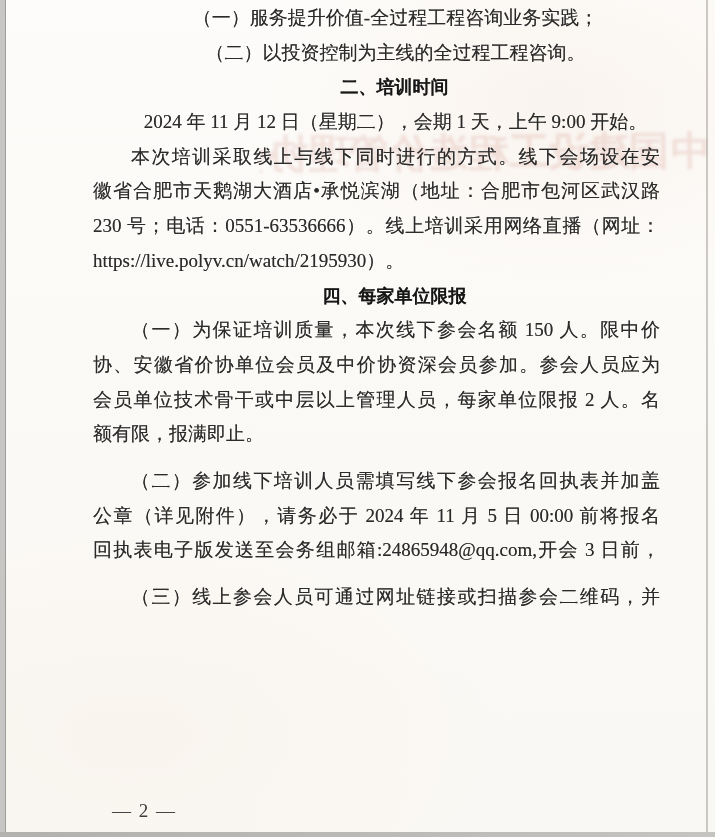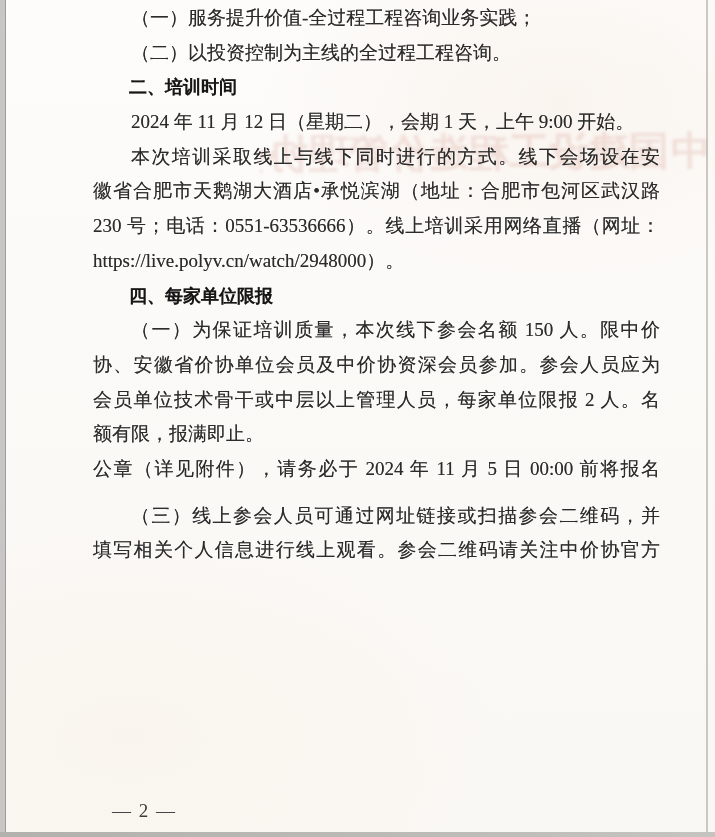--- a/index.html
+++ b/index.html
@@ -15,21 +15,21 @@
       radial-gradient(ellipse 520px 300px at 18% 88%, rgba(248,241,231,0.5), rgba(248,241,231,0) 70%),
       linear-gradient(180deg, #fdfcfa 0%, #fbf9f6 55%, #faf8f4 100%);
   }
   
   .content {
     position: absolute; left: 93px; top: 1px; width: 567px;
     font-size: 19px; line-height: 34.7px; color: #2b2b2b;
     text-shadow: 0 0 0.4px rgba(40,40,40,0.55);
   }
   .line { height: 34.7px; white-space: nowrap; }
-  .line.indent { text-indent: 2em; }
+  .line.indent { text-indent: 2em; text-align: center; }
   .line.fill { text-align: justify; text-align-last: justify; font-family: Liberation Serif, serif; }
   .line.heading {
     font-family: "Liberation Sans", "DejaVu Sans", sans-serif;
     font-weight: 700; color: #161616; font-size: 18px;
   }
   .line.gap-before { margin-top: 12px; }
   
   .bleed {
     position: absolute; top: 129px; left: 260px; width: 448px; height: 48px;
     font-family: "Liberation Sans", "DejaVu Sans", sans-serif;
@@ -60,29 +60,30 @@
   <div class="bleed">中国建设工程造价管理协会</div>
 
   <div class="content">
       <div class="line indent">（一）服务提升价值-全过程工程咨询业务实践；</div>
       <div class="line indent">（二）以投资控制为主线的全过程工程咨询。</div>
       <div class="line heading indent">二、培训时间</div>
       <div class="line indent">2024 年 11 月 12 日（星期二），会期 1 天，上午 9:00 开始。</div>
       <div class="line indent fill">本次培训采取线上与线下同时进行的方式。线下会场设在安</div>
       <div class="line fill">徽省合肥市天鹅湖大酒店•承悦滨湖（地址：合肥市包河区武汉路</div>
       <div class="line fill">230 号；电话：0551-63536666）。线上培训采用网络直播（网址：</div>
-      <div class="line">https://live.polyv.cn/watch/2948000）。</div>
+      <div class="line">https://live.polyv.cn/watch/2195930）。</div>
       <div class="line heading indent">四、每家单位限报</div>
       <div class="line indent fill">（一）为保证培训质量，本次线下参会名额 150 人。限中价</div>
       <div class="line fill">协、安徽省价协单位会员及中价协资深会员参加。参会人员应为</div>
       <div class="line fill">会员单位技术骨干或中层以上管理人员，每家单位限报 2 人。名</div>
       <div class="line">额有限，报满即止。</div>
+      <div class="line indent fill gap-before">（二）参加线下培训人员需填写线下参会报名回执表并加盖</div>
       <div class="line fill">公章（详见附件），请务必于 2024 年 11 月 5 日 00:00 前将报名</div>
+      <div class="line fill">回执表电子版发送至会务组邮箱:24865948@qq.com,开会 3 日前，</div>
       <div class="line indent fill gap-before">（三）线上参会人员可通过网址链接或扫描参会二维码，并</div>
-      <div class="line fill">填写相关个人信息进行线上观看。参会二维码请关注中价协官方</div>
     </div>
 
   <div class="page-num">— 2 —</div>
 
   <div class="edge-left"></div>
   <div class="edge-left-line"></div>
   <div class="edge-bottom"></div>
   <div class="shadow-right"></div>
 
 </div>

